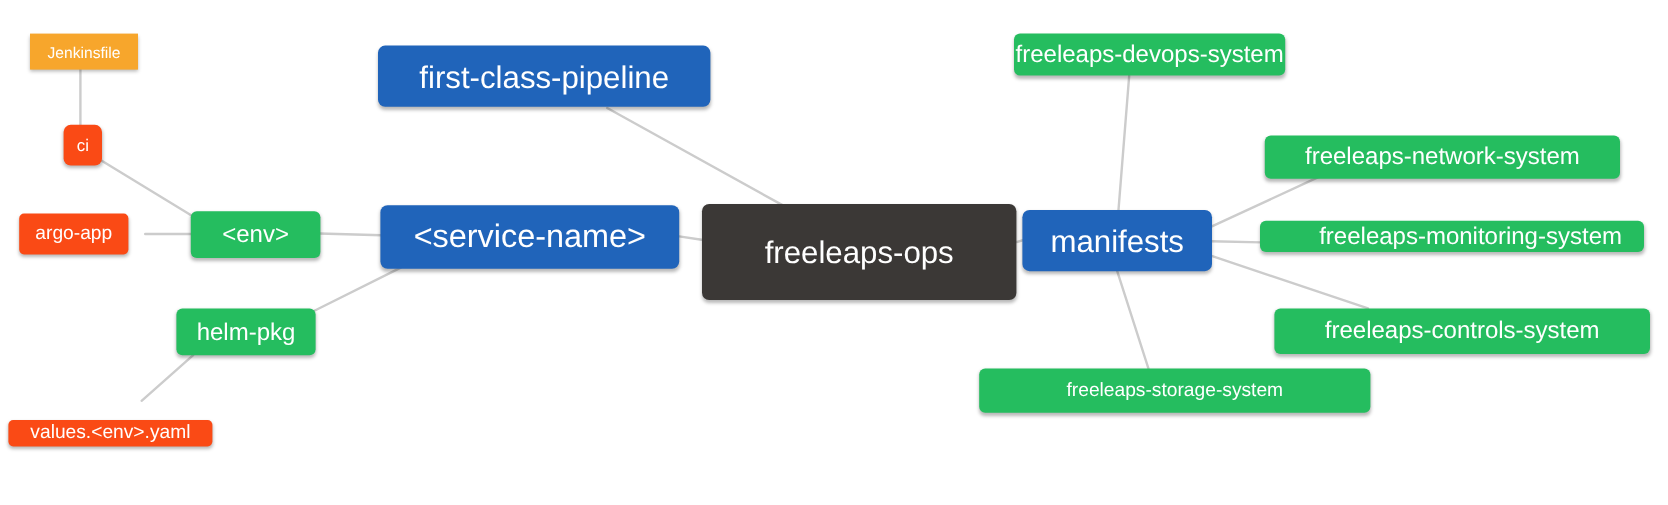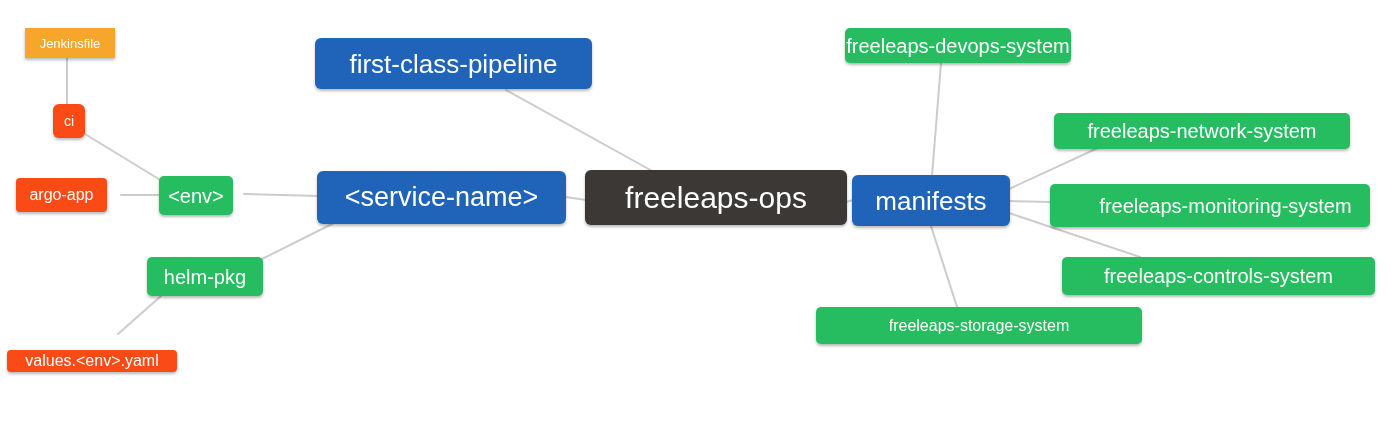--- a/index.html
+++ b/index.html
@@ -69,37 +69,37 @@
     <line x1="1009" y1="213" x2="1140" y2="257" stroke="#cccccc"></line>
     <line x1="931" y1="226" x2="957" y2="307" stroke="#cccccc"></line>
   </svg>
 
   <div class="node c-orange" style="left:25px; top:28px; width:90px; height:30px; font-size:13px; border-radius:0;">Jenkinsfile</div>
 
   <div class="node c-red" style="left:53px; top:104px; width:32px; height:34px; font-size:14px; border-radius:6px;">ci</div>
 
   <div class="node c-red" style="left:16px; top:178px; width:91px; height:34px; font-size:16px; border-radius:4px;">argo-app</div>
 
-  <div class="node c-green" style="left:159px; top:176px; width:74px; height:39px; font-size:20px;">&lt;env&gt;</div>
+  <div class="node c-green" style="left:159px; top:176px; width:108px; height:39px; font-size:20px;">&lt;env&gt;</div>
 
   <div class="node c-green" style="left:147px; top:257px; width:116px; height:39px; font-size:20px;">helm-pkg</div>
 
   <div class="node c-red" style="left:7px; top:334px; width:170px; height:22px; font-size:16px; border-radius:4px;margin-top:16px;">values.&lt;env&gt;.yaml</div>
 
   <div class="node c-blue" style="left:315px; top:38px; width:277px; height:51px; font-size:26px; border-radius:6px;">first-class-pipeline</div>
 
   <div class="node c-blue" style="left:317px; top:171px; width:249px; height:53px; font-size:27px; border-radius:6px;">&lt;service-name&gt;</div>
 
-  <div class="node c-dark" style="left:585px; top:170px; width:262px; height:55px; font-size:30px;">freeleaps-ops</div>
+  <div class="node c-dark" style="left:585px; top:170px; width:262px; height:80px; font-size:26px;">freeleaps-ops</div>
 
   <div class="node c-blue" style="left:852px; top:175px; width:158px; height:51px; font-size:26px; border-radius:6px;">manifests</div>
 
   <div class="node c-green" style="left:797px; top:28px; width:226px; height:35px; font-size:20px;margin-left:48px;">freeleaps-devops-system</div>
 
   <div class="node c-green" style="left:1054px; top:113px; width:296px; height:36px; font-size:20px;">freeleaps-network-system</div>
 
-  <div class="node c-green" style="left:1050px; top:184px; width:320px; height:43px; font-size:20px;padding-left:31px;">freeleaps-monitoring-system</div>
+  <div class="node c-green" style="left:1050px; top:184px; width:320px; height:26px; font-size:20px;padding-left:31px;">freeleaps-monitoring-system</div>
 
   <div class="node c-green" style="left:1062px; top:257px; width:313px; height:38px; font-size:20px;">freeleaps-controls-system</div>
 
   <div class="node c-green" style="left:816px; top:307px; width:326px; height:37px; font-size:16px;">freeleaps-storage-system</div>
 
 </div>
 
 </body></html>

